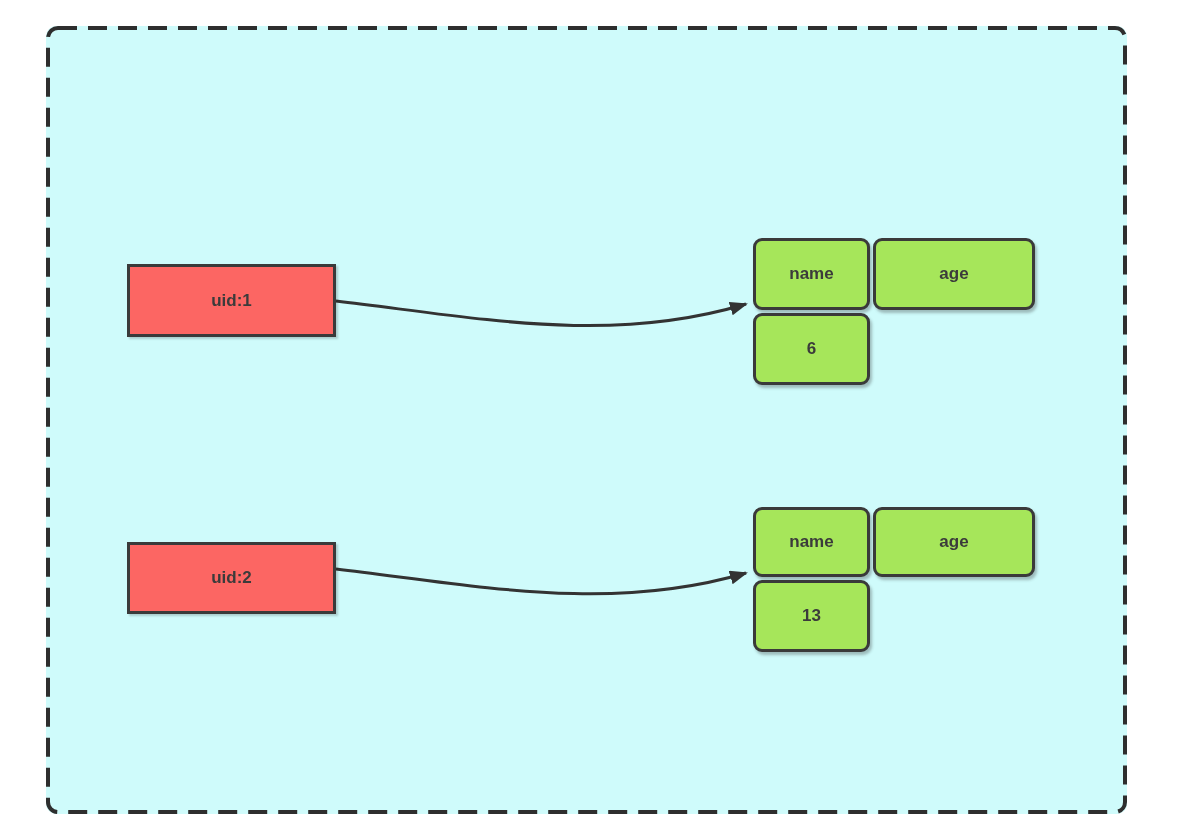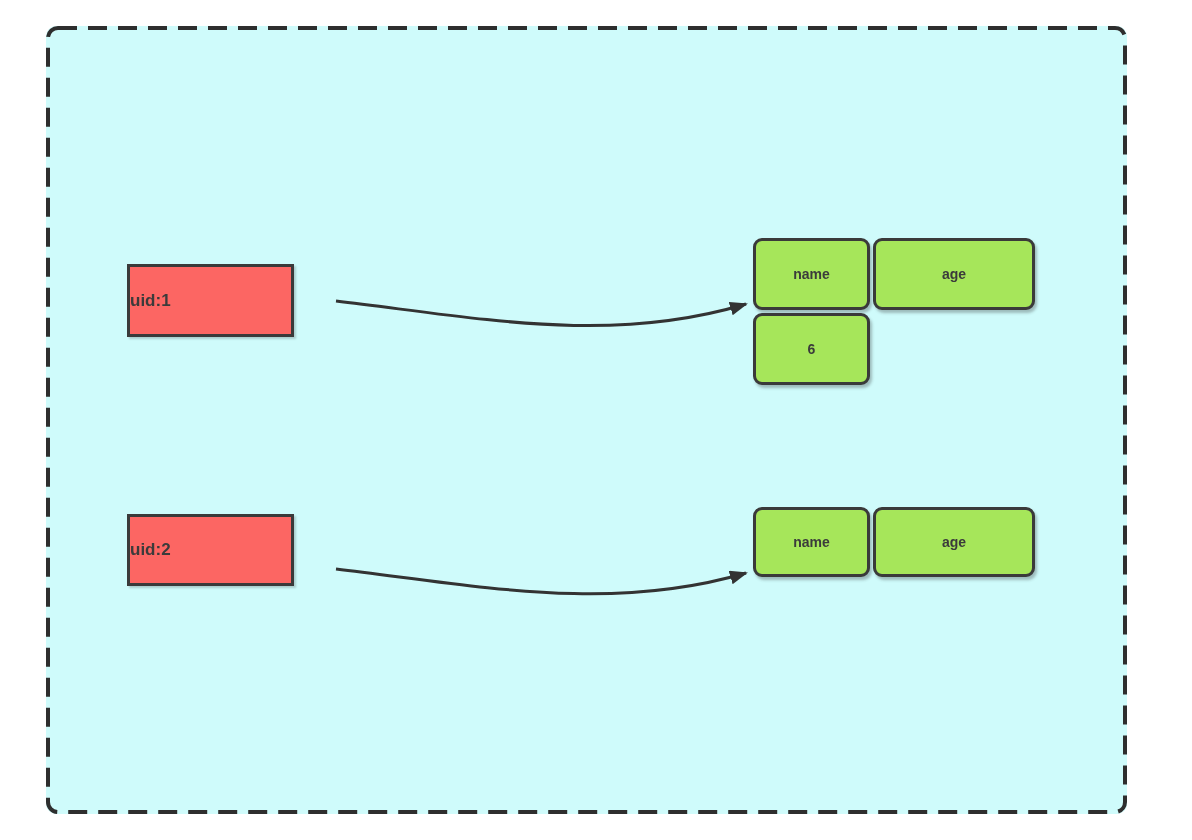--- a/index.html
+++ b/index.html
@@ -33,43 +33,43 @@
   }
   svg.overlay .dashed-rect{
     fill:none;stroke:var(--container-border);stroke-width:4;
     stroke-dasharray:19 11;
   }
   svg.overlay .arrow-path{
     fill:none;stroke:var(--arrow);stroke-width:3;
   }
   svg.overlay .arrow-head{fill:var(--arrow);}
   .rednode{
-    position:absolute;left:127px;width:167px;
+    position:absolute;left:127px;width:209px;
     background:var(--node-fill);
     border:3px solid var(--node-border);
     box-sizing:border-box;
-    display:flex;align-items:center;justify-content:flex-start;
+    display:flex;align-items:center;justify-content:center;
     font-size:17px;font-weight:700;color:var(--text);
     box-shadow:2px 2px 2px rgba(0,0,0,0.18);
   }
   #node-uid1{top:264px;height:73px;}
-  #node-uid2{top:514px;height:72px;}
+  #node-uid2{top:542px;height:72px;}
   .kvtable{
     position:absolute;left:753px;
     display:grid;grid-template-columns:117px 162px;gap:3px;
   }
   #table-1{top:238px;grid-template-rows:72px 72px;}
   #table-2{top:507px;grid-template-rows:70px 72px;}
   .kvcell{
     background:var(--cell-fill);
     border:3px solid var(--cell-border);
     border-radius:9px;
     box-sizing:border-box;
     display:flex;align-items:center;justify-content:center;
-    font-size:14px;font-weight:700;color:var(--text);
+    font-size:17px;font-weight:700;color:var(--text);
     box-shadow:2px 3px 3px rgba(40,40,40,0.30);
   }
 </style>
 </head>
 <body>
 
 <div class="canvas">
 
   <div class="container"></div>
 
@@ -97,15 +97,16 @@
 
   <div class="kvtable" id="table-1">
     <div class="kvcell">name</div>
     <div class="kvcell">age</div>
     <div class="kvcell">6</div>
   </div>
 
   <div class="kvtable" id="table-2">
     <div class="kvcell">name</div>
     <div class="kvcell">age</div>
+    <div class="kvcell">13</div>
   </div>
 
 </div>
 
 </body></html>

